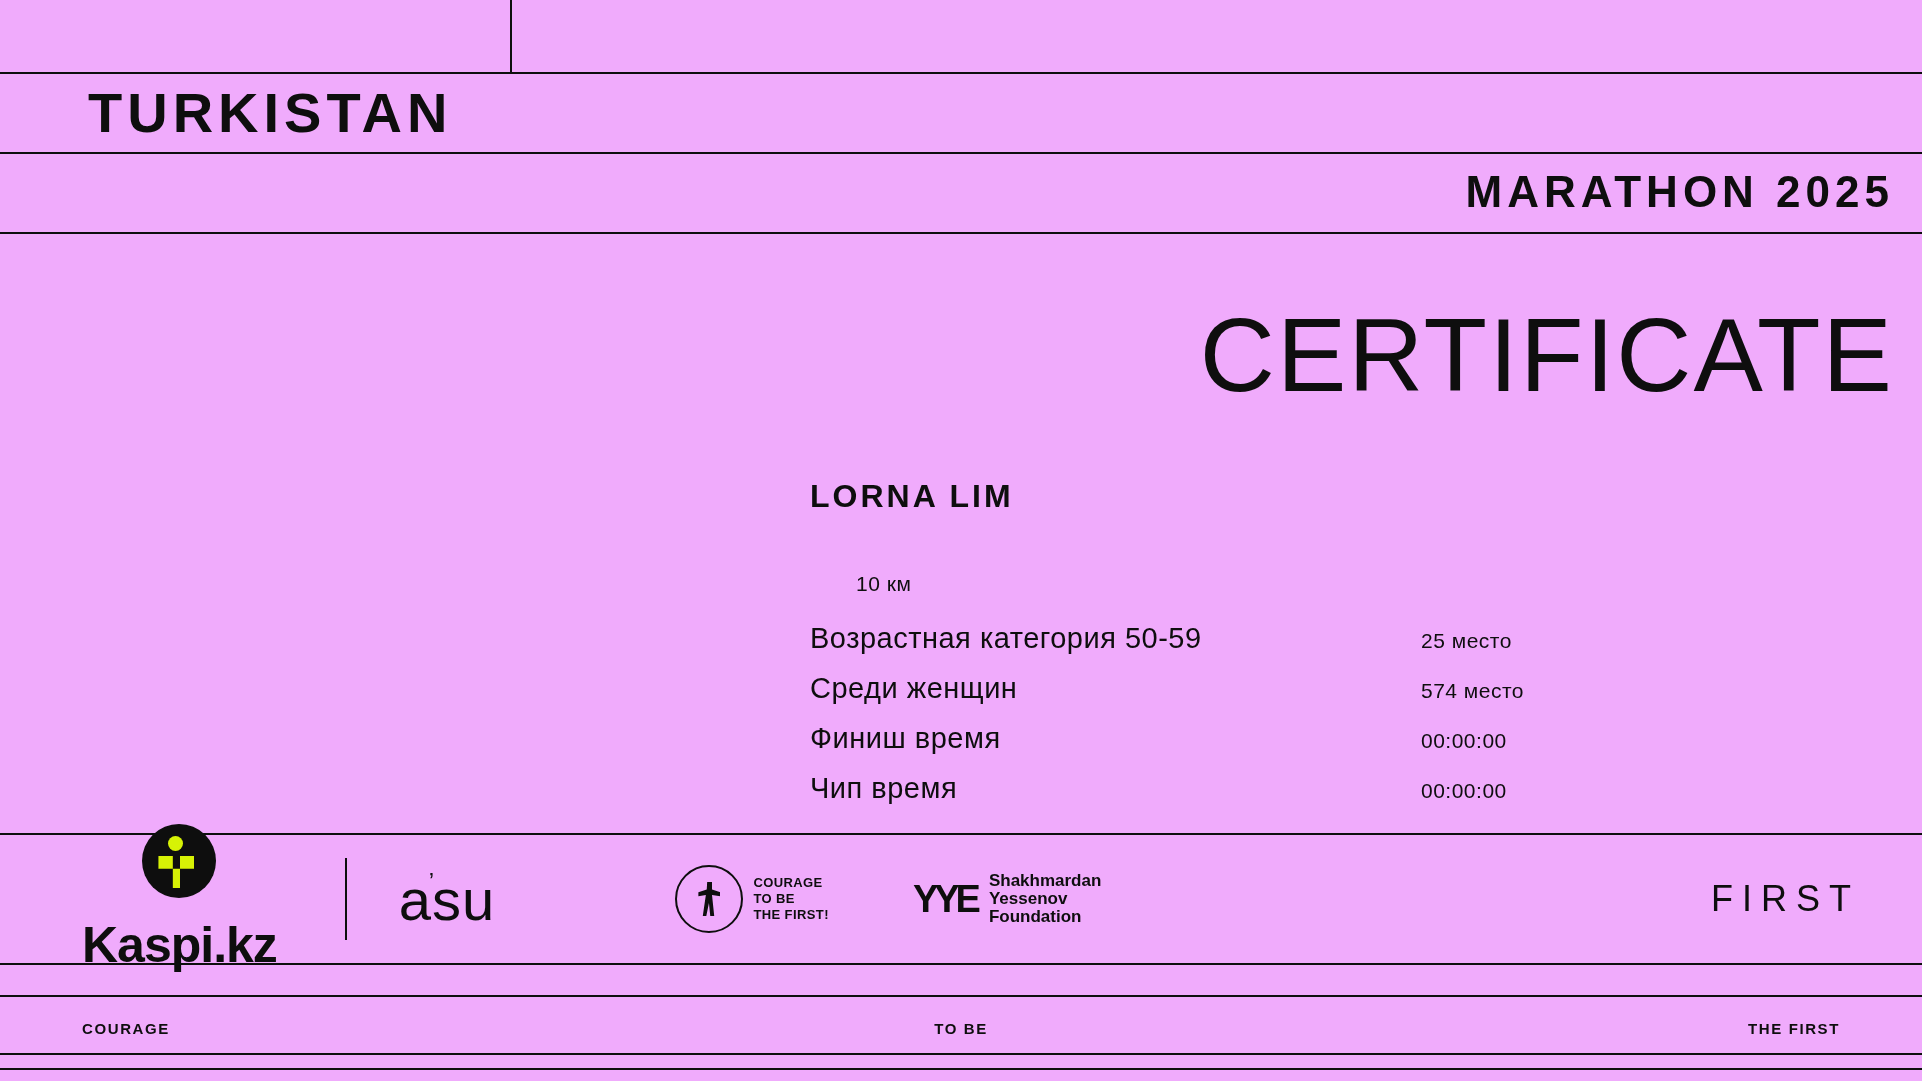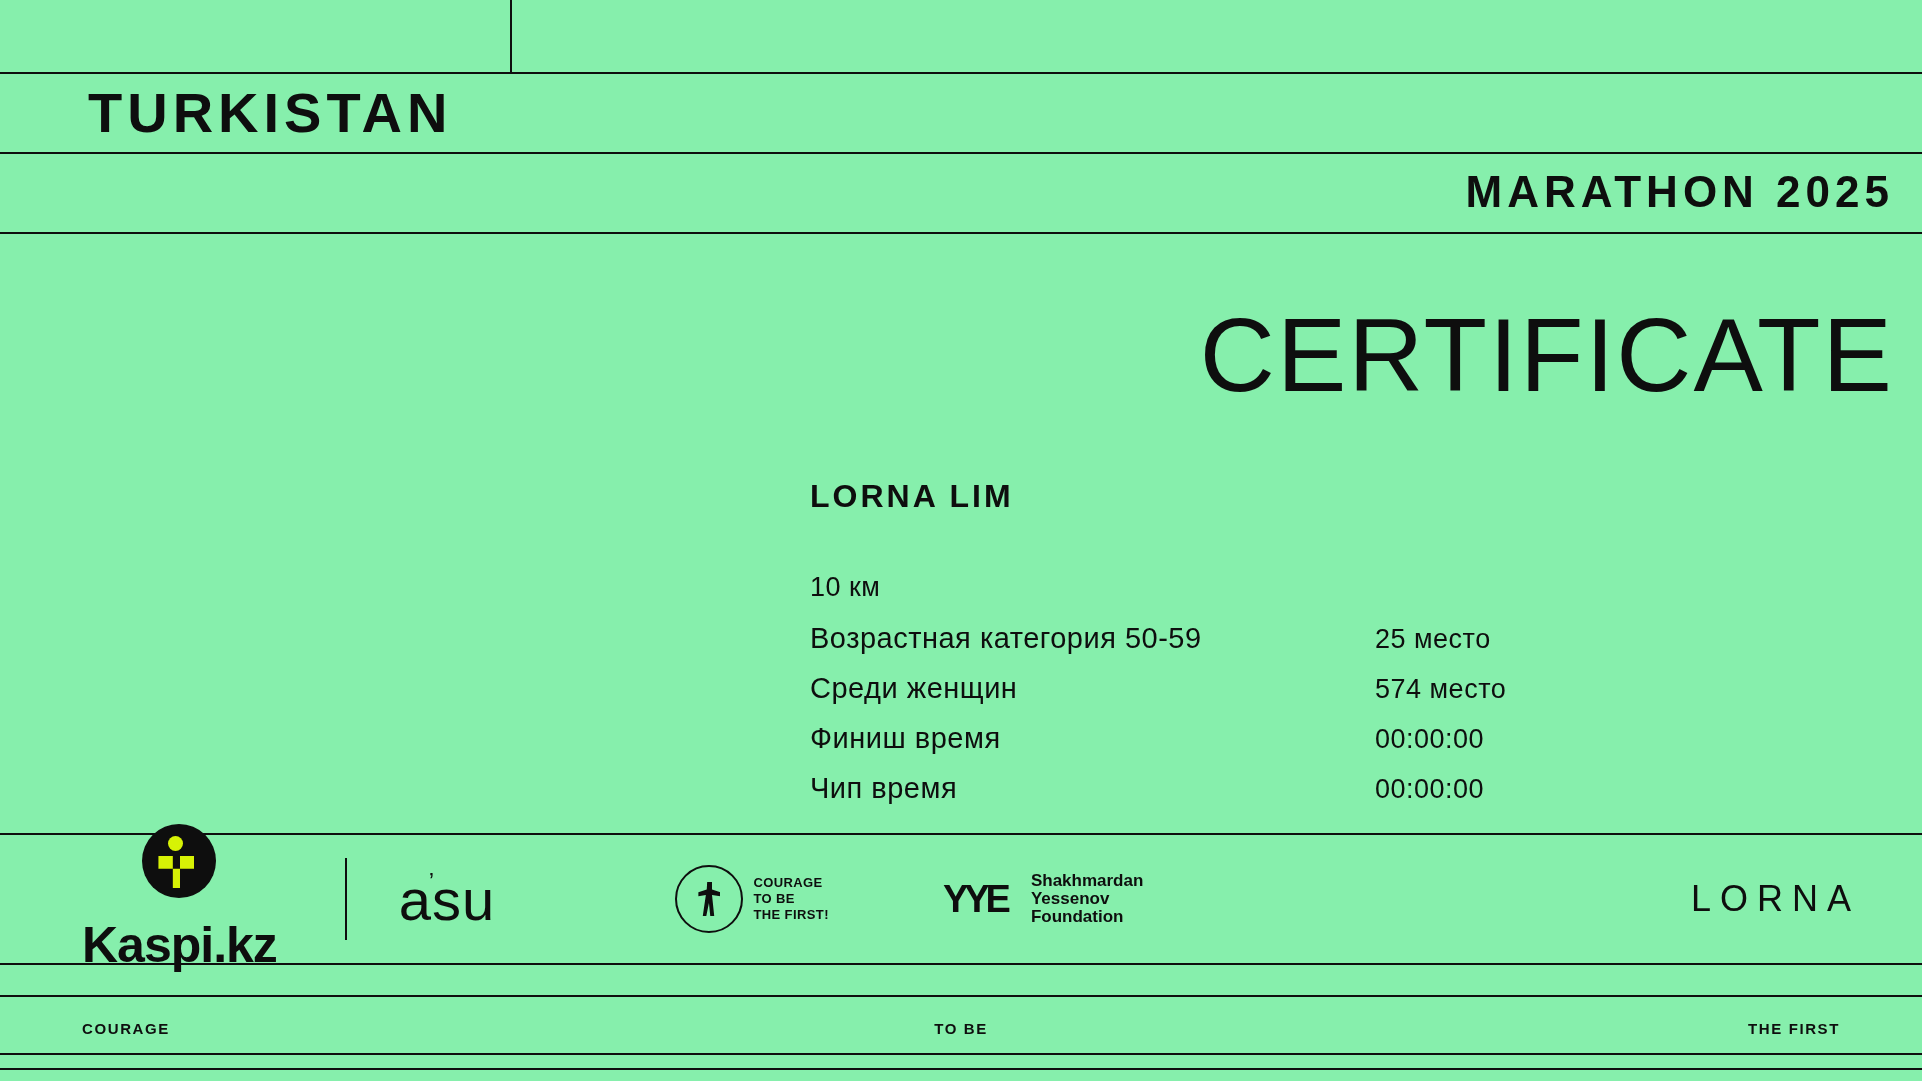--- a/index.html
+++ b/index.html
@@ -7,21 +7,21 @@
     padding: 0;
     background: #ffffff;
   }
   body {
     font-family: "Liberation Sans", sans-serif;
   }
   .certificate {
     position: relative;
     width: 1922px;
     height: 1081px;
-    background: #86efac;
+    background: #f0abfc;
     overflow: hidden;
   }
   
   .hrule {
     position: absolute;
     left: 0;
     width: 100%;
     height: 2px;
     background: #0e0e0e;
   }
@@ -99,23 +99,24 @@
     align-items: baseline;
     height: 50px;
   }
   .result-label {
     width: 565px;
     font-size: 29px;
     color: #0e0e0e;
     letter-spacing: 0.5px;
   }
   .result-value {
-    font-size: 27px;
+    font-size: 21px;
     color: #0e0e0e;
     letter-spacing: 0.5px;
+    margin-left: 46px;
   }
 
   
   .sponsors {
     position: absolute;
     left: 0;
     top: 835px;
     width: 100%;
     height: 128px;
     display: flex;
@@ -210,24 +211,24 @@
     background: #0e0e0e;
     clip-path: polygon(40% 0, 62% 0, 62% 22%, 100% 30%, 100% 42%, 62% 38%, 72% 100%, 54% 100%, 48% 62%, 36% 100%, 20% 100%, 34% 38%, 0 42%, 0 30%, 38% 22%);
   }
   .ctbf-text {
     font-size: 13px;
     font-weight: 700;
     line-height: 16px;
     letter-spacing: 0.4px;
   }
   .yessenov {
-    margin-left: 114px;
-    display: flex;
-    align-items: center;
-    gap: 24px;
+    margin-left: 84px;
+    display: flex;
+    align-items: center;
+    gap: 12px;
   }
   .yessenov-mark {
     font-size: 38px;
     font-weight: 700;
     letter-spacing: -4px;
   }
   .yessenov-text {
     font-size: 17px;
     font-weight: 700;
     line-height: 18px;
@@ -328,21 +329,21 @@
 
     <div class="sponsor yessenov">
       <div class="yessenov-mark">YYE</div>
       <div class="yessenov-text">
         <div>Shakhmardan</div>
         <div>Yessenov</div>
         <div>Foundation</div>
       </div>
     </div>
 
-    <div class="sponsor krida">LORNA</div>
+    <div class="sponsor krida">FIRST</div>
   </div>
 
   <div class="hrule r5"></div>
   <div class="hrule r6"></div>
 
   <div class="footer">
     <div class="footer-item footer-left">COURAGE</div>
     <div class="footer-item footer-center">TO BE</div>
     <div class="footer-item footer-right">THE FIRST</div>
   </div>

